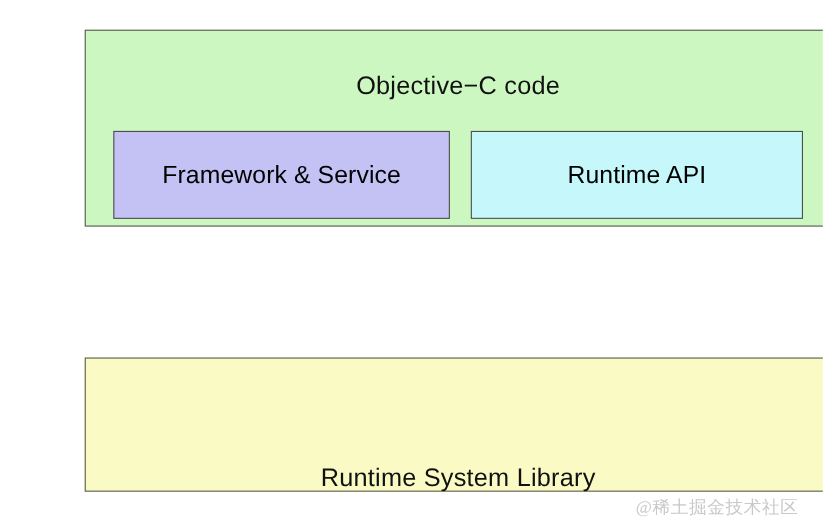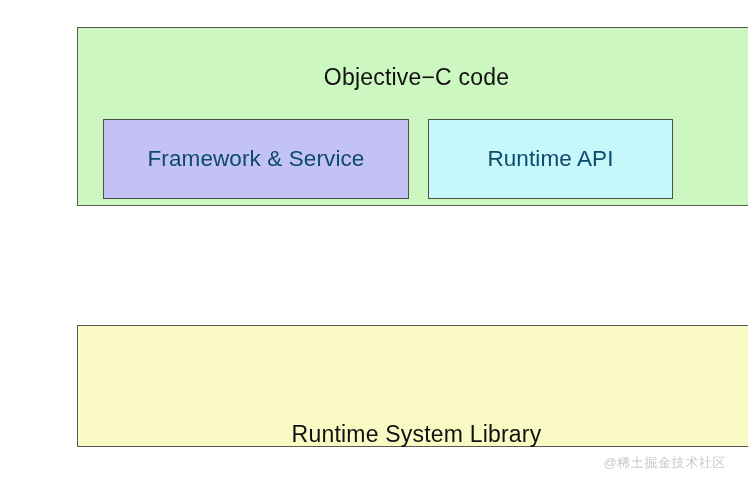--- a/index.html
+++ b/index.html
@@ -90,47 +90,47 @@
     top: 0;
     height: 100%;
     box-sizing: border-box;
     border: 1.6px solid #4e4e48;
     display: flex;
     align-items: center;
     justify-content: center;
   }
   .inner-box .inner-label {
     font-size: 22.5px;
-    color: #0c4a6e;
+    color: #000000;
     line-height: 1;
     white-space: nowrap;
     letter-spacing: 0.1px;
   }
 
   .box-framework {
     left: 0;
     width: 306px;
     background: #c4c2f5;
   }
   .box-runtime-api {
     left: 325px;
-    width: 245px;
+    width: 302px;
     background: #c6f8fb;
     align-items: center;
   }
 
   
   .watermark {
     position: absolute;
     right: 22px;
     bottom: 12px;
-    font-size: 13px;
+    font-size: 16px;
     color: #c9c9c9;
     letter-spacing: 0.6px;
-    font-family: Liberation Sans, sans-serif;
+    font-family: Liberation Serif, serif;
     white-space: nowrap;
     user-select: none;
   }
 </style>
 </head>
 <body>
 
 <div id="canvas">
 
   <div class="stack">

